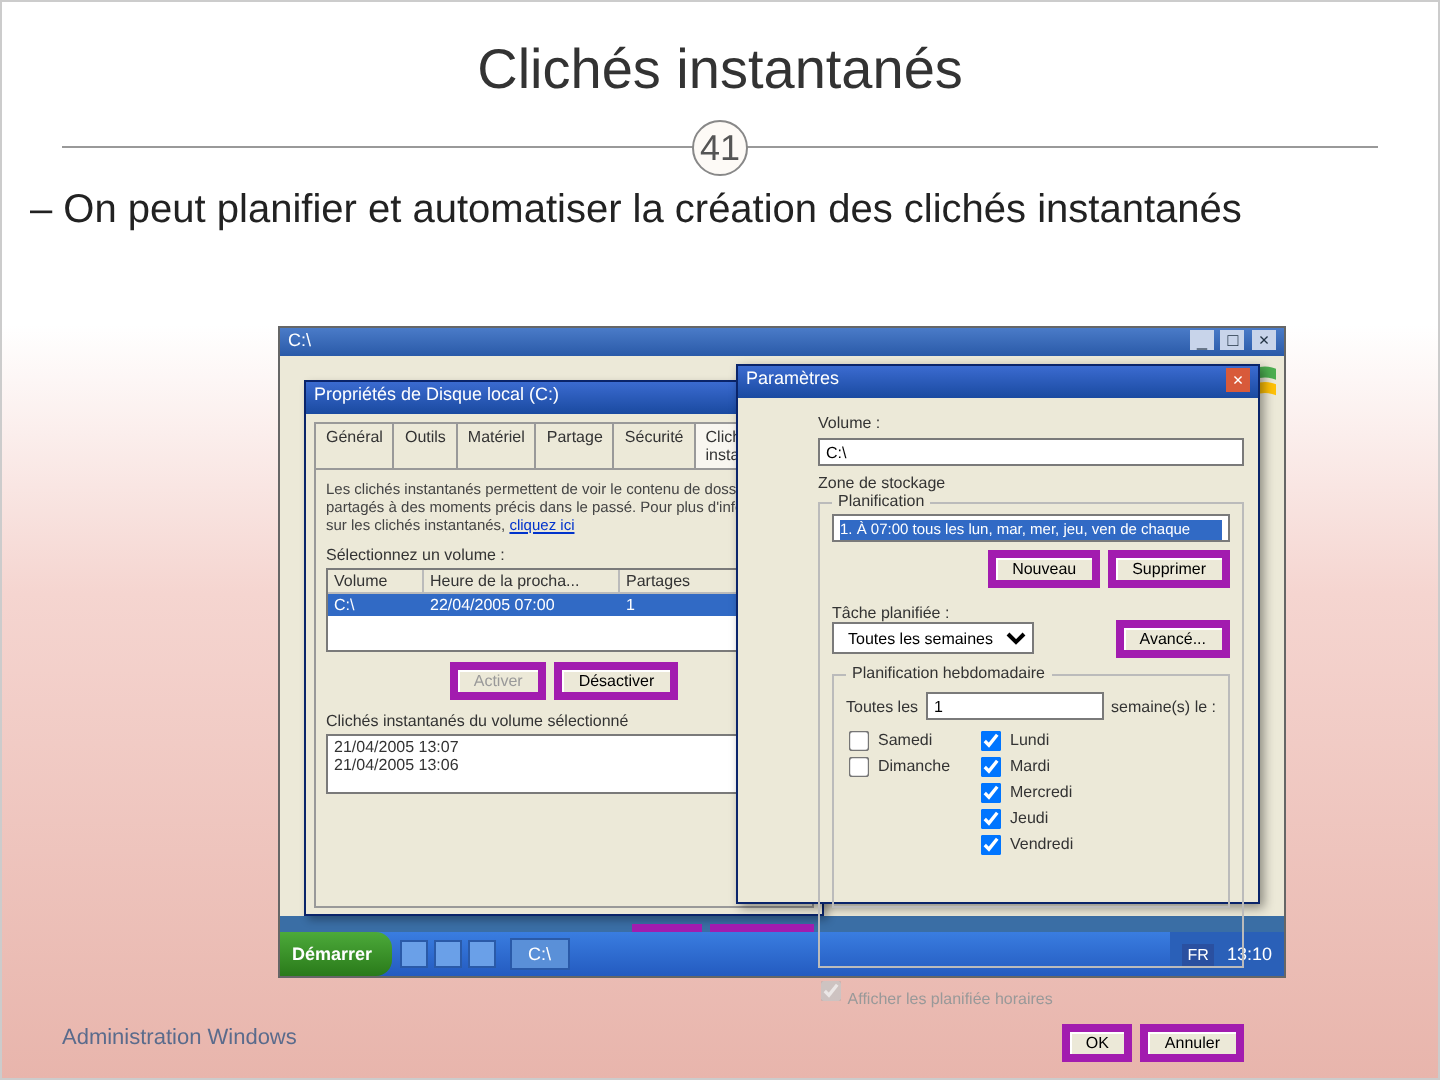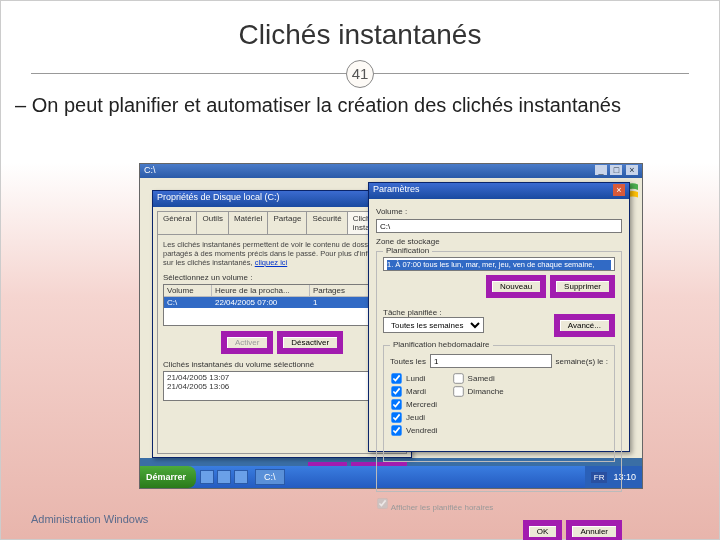--- a/index.html
+++ b/index.html
@@ -30,21 +30,21 @@
     margin: 14px 30px 10px;
   }
   .badge {
     position: absolute;
     left: 50%; top: 50%;
     transform: translate(-50%, -50%);
     width: 28px; height: 28px;
     border: 1px solid #888;
     border-radius: 50%;
     background: #fdfaf6;
-    font-size: 15px;
+    font-size: 18px;
     line-height: 26px;
     text-align: center;
     color: #555;
   }
   .bullet {
     font-size: 20px;
     color: #222;
     padding: 8px 30px 0 14px;
     line-height: 1.3;
   }
@@ -131,40 +131,40 @@
     background:#fff; border:1px solid #7a7a7a;
     height:42px; font-size:8px;
   }
   .listbox .hdr { display:flex; background:#ece9d8; border-bottom:1px solid #bbb; }
   .listbox .hdr span { padding:1px 3px; border-right:1px solid #bbb; }
   .listbox .row { display:flex; padding:1px 3px; }
   .listbox .row.sel { background:#316ac5; color:#fff; }
   .btnrow { display:flex; gap:4px; justify-content:center; margin:5px 0; }
   .wbtn {
     font-size:8px; padding:1px 8px;
-    background:#ece9d8; border:6px solid #a21caf;
+    background:#ece9d8; border:4px solid #a21caf;
     box-shadow: inset 1px 1px 0 #fff;
   }
   .wbtn.dis { color:#999; }
   .small-list {
     background:#fff; border:1px solid #7a7a7a;
     height:30px; font-size:8px; padding:1px 3px;
   }
   .dlg1-btm { display:flex; justify-content:flex-end; gap:4px; padding:4px; }
   
   .dlg2 {
     position:absolute;
     left:228px; top:18px;
     width:262px; height:270px;
     background:#ece9d8;
     border:1px solid #0a246a;
     box-shadow: 2px 2px 5px rgba(0,0,0,0.4);
     z-index:2;
   }
-  .dlg2-body { padding:5px 7px; font-size:8px; color:#333; }
+  .dlg2-body { padding:5px 7px; font-size:8px; color:#333;margin-left:33px; }
   .drow { display:flex; align-items:center; gap:4px; margin:3px 0; }
   .txtin {
     background:#fff; border:1px solid #7a7a7a;
     padding:1px 3px; font-size:8px; height:14px;
     flex:1;
   }
   .group {
     border:1px solid #bbb; padding:5px 6px 24px; margin:5px 0;
     position:relative;
   }
@@ -340,30 +340,30 @@
           </div>
           <div class="group" style="margin-top:8px">
             <span class="group-title">Planification hebdomadaire</span>
             <div class="drow">
               <span>Toutes les</span>
               <input class="txtin spin" value="1" style="">
               <span>semaine(s) le :</span>
             </div>
             <div class="days">
               <div class="daycol">
+                <label><input type="checkbox" style=""><span>Samedi</span></label>
+                <label><input type="checkbox" style=""><span>Dimanche</span></label>
+              </div>
+              <div class="daycol">
                 <label><input type="checkbox" checked="" style=""><span>Lundi</span></label>
                 <label><input type="checkbox" checked="" style=""><span>Mardi</span></label>
                 <label><input type="checkbox" checked="" style=""><span>Mercredi</span></label>
                 <label><input type="checkbox" checked="" style=""><span>Jeudi</span></label>
                 <label><input type="checkbox" checked="" style=""><span>Vendredi</span></label>
               </div>
-              <div class="daycol">
-                <label><input type="checkbox" style=""><span>Samedi</span></label>
-                <label><input type="checkbox" style=""><span>Dimanche</span></label>
-              </div>
             </div>
           </div>
         </div>
         <div class="drow">
           <label class="dis-text"><input type="checkbox" checked="" disabled="" style="transform: scale(0.8);"> <span>Afficher les planifiée horaires</span></label>
         </div>
       </div>
       <div class="dlg2-btm">
         <button class="wbtn">OK</button>
         <button class="wbtn">Annuler</button>

